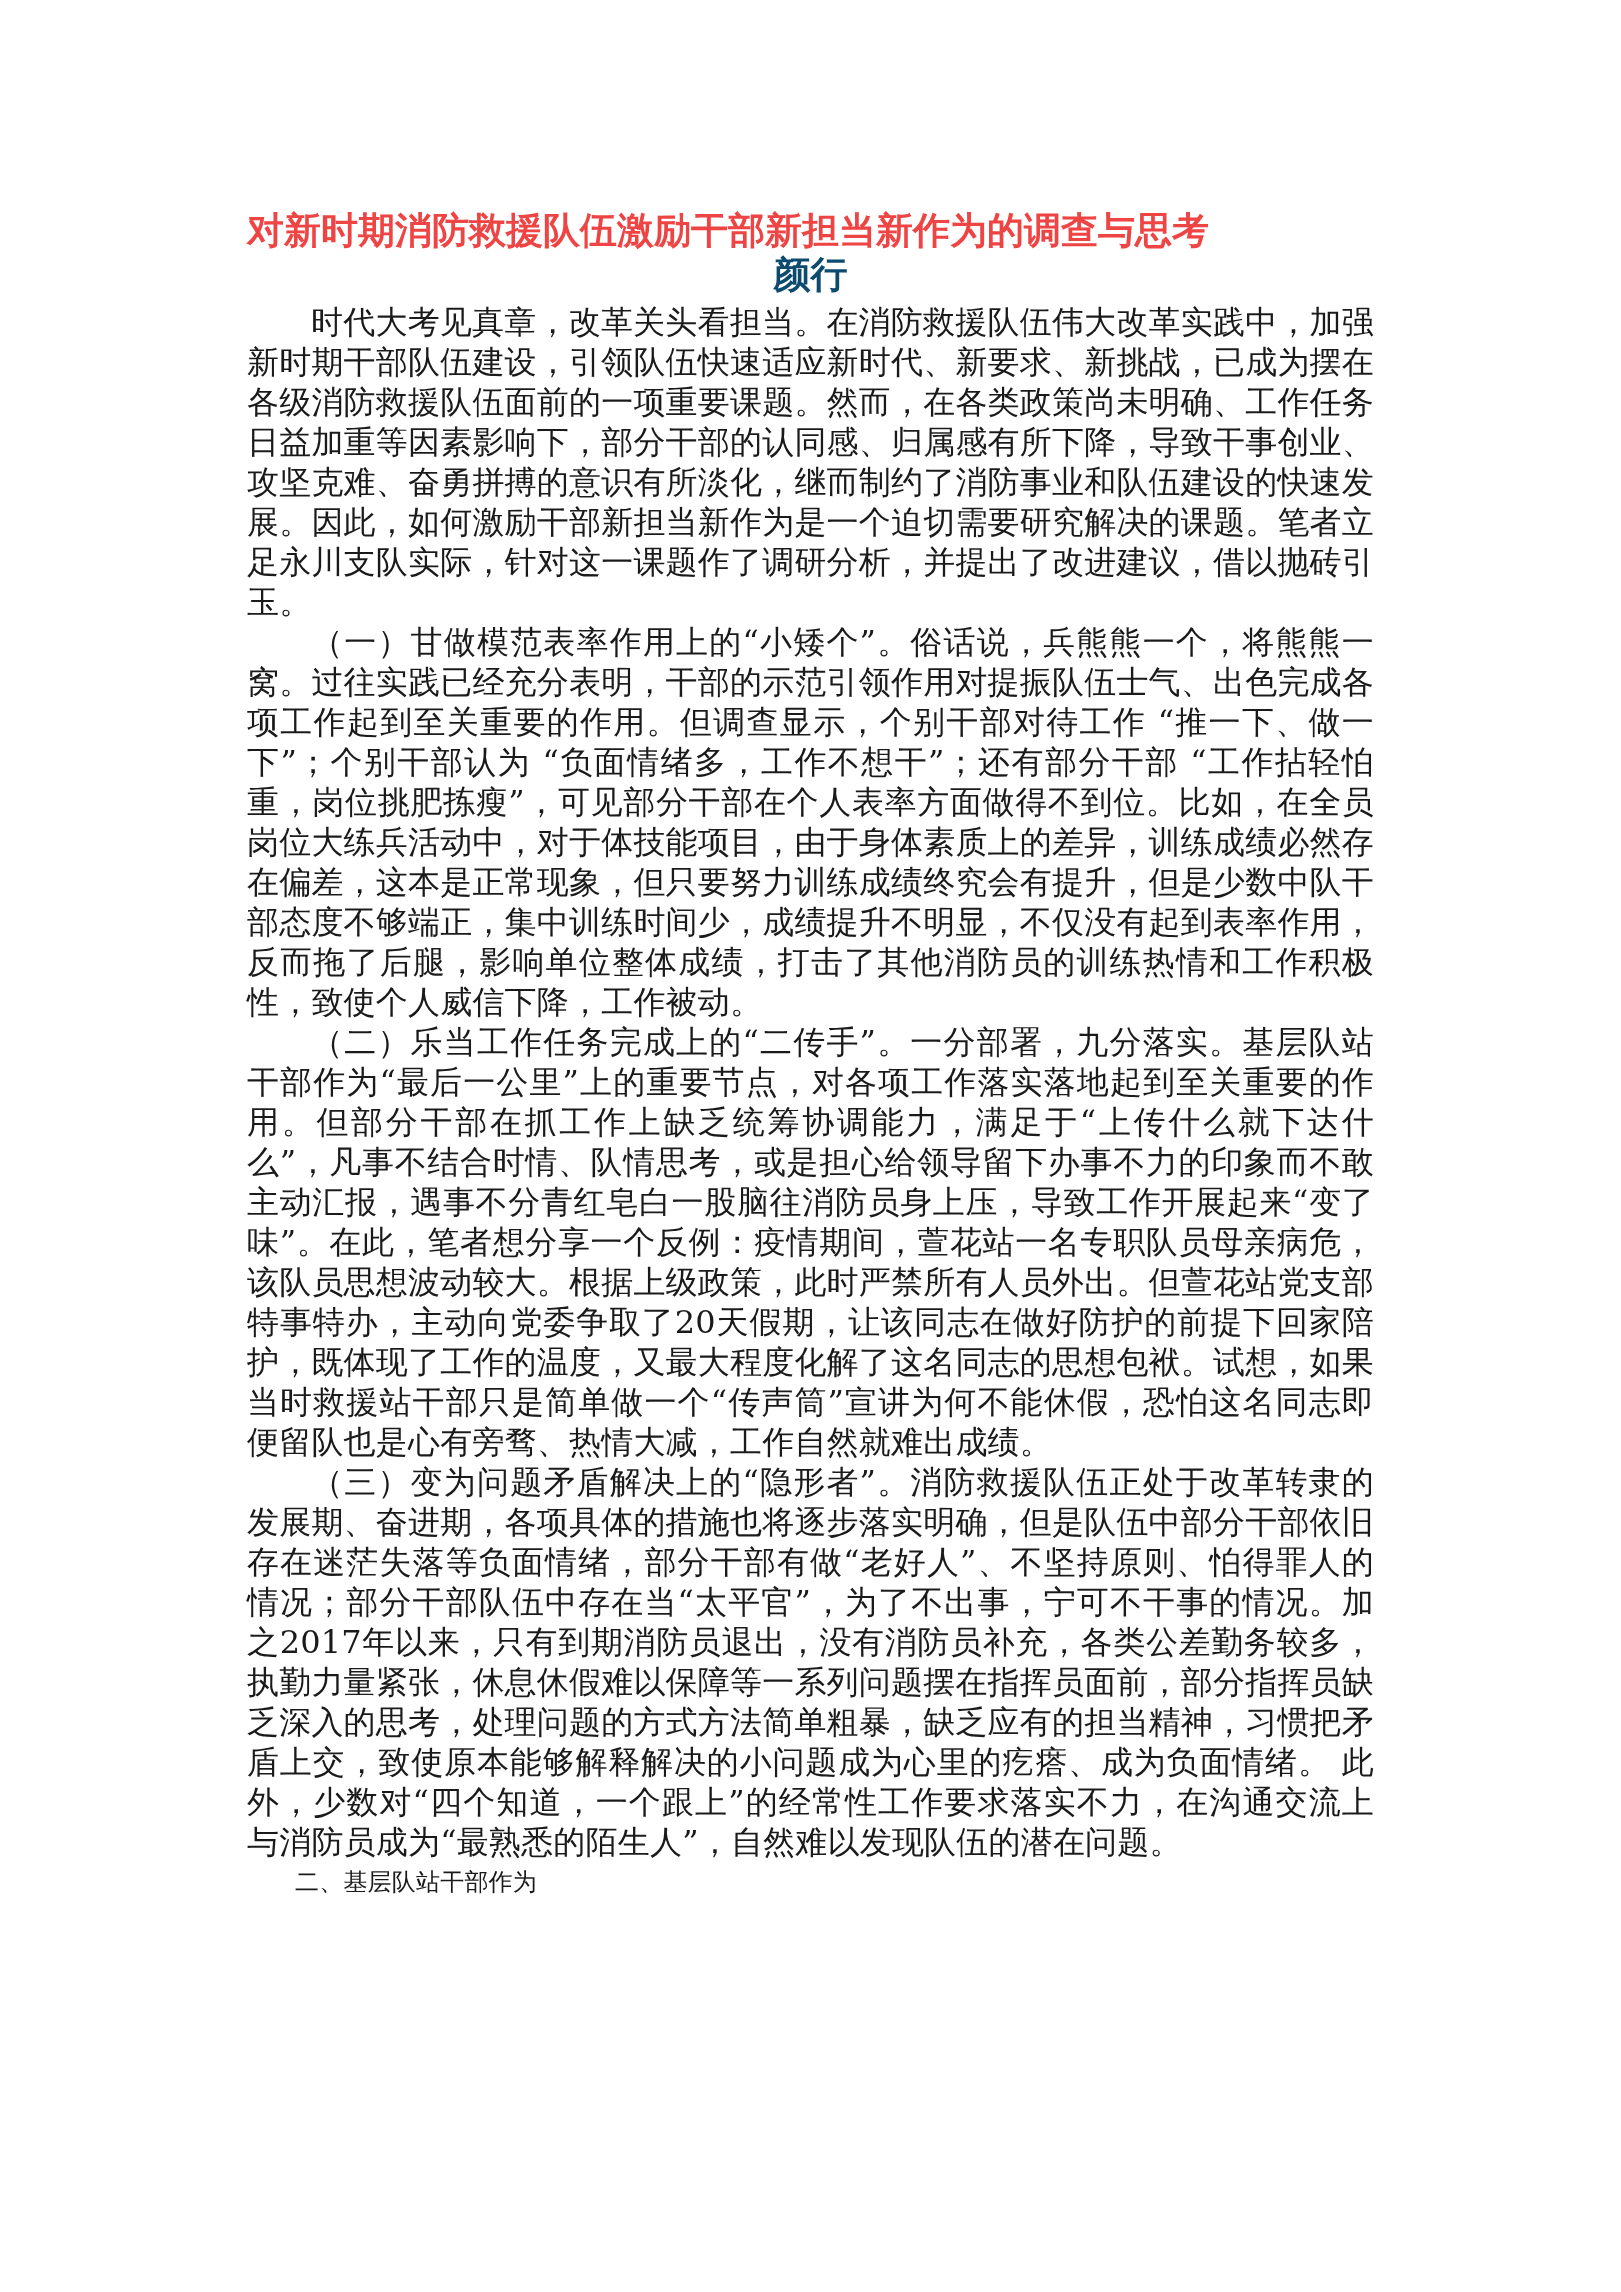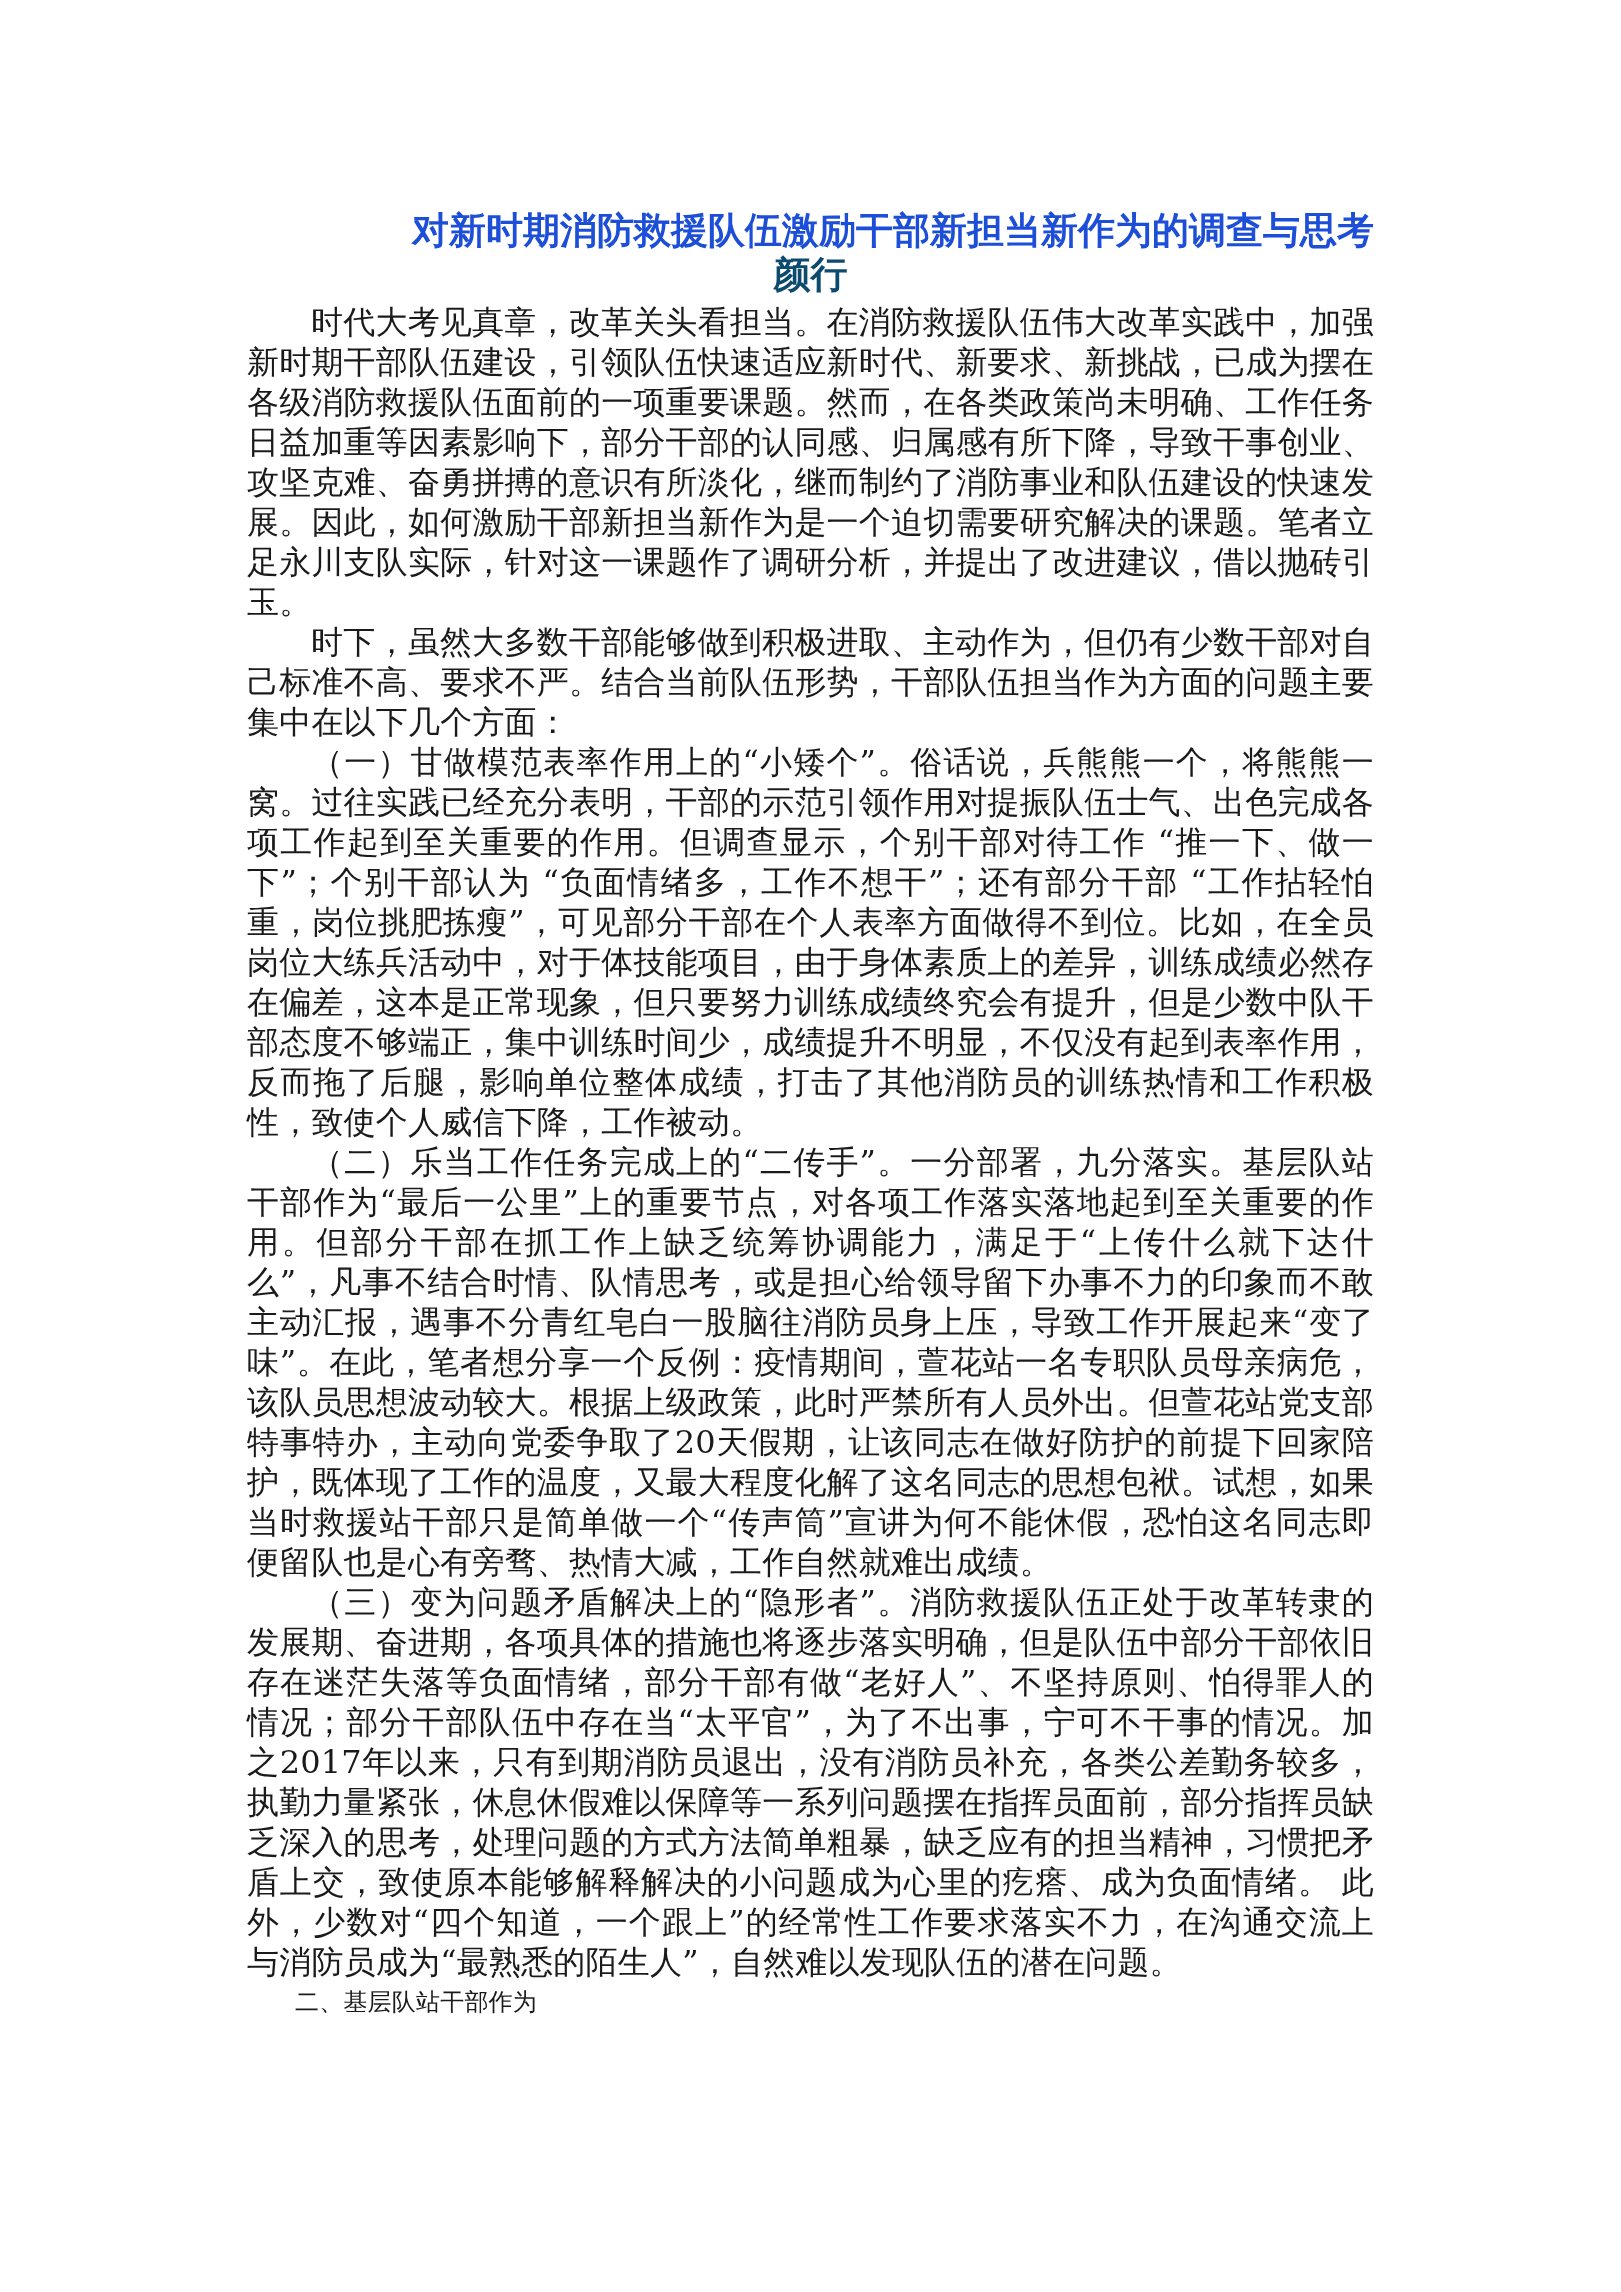--- a/index.html
+++ b/index.html
@@ -16,27 +16,27 @@
       font-family: "DejaVu Serif", "Liberation Serif", serif;
     }
     .page {
       position: absolute;
       left: 247px;
       top: 208px;
       width: 1127px;
     }
     .title {
       margin: 0;
-      text-align: right;
+      text-align: left;
       font-family: "DejaVu Sans", "Liberation Sans", sans-serif;
       font-weight: bold;
       font-size: 37px;
       line-height: 45px;
       letter-spacing: 0px;
-      color: #1d4ed8;
+      color: #ef4444;
     }
     .author {
       margin: 0;
       text-align: center;
       font-family: "DejaVu Sans", "Liberation Sans", sans-serif;
       font-weight: bold;
       font-size: 37px;
       line-height: 43px;
       color: #0c4a6e;
     }
@@ -61,20 +61,19 @@
     }
   </style>
 </head>
 <body>
 
 <div class="page">
   <h1 class="title">对新时期消防救援队伍激励干部新担当新作为的调查与思考</h1>
   <div class="author">颜行</div>
   <div class="body-text">
     <p class="para">时代大考见真章，改革关头看担当。在消防救援队伍伟大改革实践中，加强新时期干部队伍建设，引领队伍快速适应新时代、新要求、新挑战，已成为摆在各级消防救援队伍面前的一项重要课题。然而，在各类政策尚未明确、工作任务日益加重等因素影响下，部分干部的认同感、归属感有所下降，导致干事创业、攻坚克难、奋勇拼搏的意识有所淡化，继而制约了消防事业和队伍建设的快速发展。因此，如何激励干部新担当新作为是一个迫切需要研究解决的课题。笔者立足永川支队实际，针对这一课题作了调研分析，并提出了改进建议，借以抛砖引玉。</p>
-    <p class="para">时下，虽然大多数干部能够做到积极进取、主动作为，但仍有少数干部对自己标准不高、要求不严。结合当前队伍形势，干部队伍担当作为方面的问题主要集中在以下几个方面：</p>
     <p class="para">（一）甘做模范表率作用上的“小矮个”。俗话说，兵熊熊一个，将熊熊一窝。过往实践已经充分表明，干部的示范引领作用对提振队伍士气、出色完成各项工作起到至关重要的作用。但调查显示，个别干部对待工作 “推一下、做一下”；个别干部认为 “负面情绪多，工作不想干”；还有部分干部 “工作拈轻怕重，岗位挑肥拣瘦”，可见部分干部在个人表率方面做得不到位。比如，在全员岗位大练兵活动中，对于体技能项目，由于身体素质上的差异，训练成绩必然存在偏差，这本是正常现象，但只要努力训练成绩终究会有提升，但是少数中队干部态度不够端正，集中训练时间少，成绩提升不明显，不仅没有起到表率作用，反而拖了后腿，影响单位整体成绩，打击了其他消防员的训练热情和工作积极性，致使个人威信下降，工作被动。</p>
     <p class="para">（二）乐当工作任务完成上的“二传手”。一分部署，九分落实。基层队站干部作为“最后一公里”上的重要节点，对各项工作落实落地起到至关重要的作用。但部分干部在抓工作上缺乏统筹协调能力，满足于“上传什么就下达什么”，凡事不结合时情、队情思考，或是担心给领导留下办事不力的印象而不敢主动汇报，遇事不分青红皂白一股脑往消防员身上压，导致工作开展起来“变了味”。在此，笔者想分享一个反例：疫情期间，萱花站一名专职队员母亲病危，该队员思想波动较大。根据上级政策，此时严禁所有人员外出。但萱花站党支部特事特办，主动向党委争取了20天假期，让该同志在做好防护的前提下回家陪护，既体现了工作的温度，又最大程度化解了这名同志的思想包袱。试想，如果当时救援站干部只是简单做一个“传声筒”宣讲为何不能休假，恐怕这名同志即便留队也是心有旁骛、热情大减，工作自然就难出成绩。</p>
     <p class="para">（三）变为问题矛盾解决上的“隐形者”。消防救援队伍正处于改革转隶的发展期、奋进期，各项具体的措施也将逐步落实明确，但是队伍中部分干部依旧存在迷茫失落等负面情绪，部分干部有做“老好人”、不坚持原则、怕得罪人的情况；部分干部队伍中存在当“太平官”，为了不出事，宁可不干事的情况。加之2017年以来，只有到期消防员退出，没有消防员补充，各类公差勤务较多，执勤力量紧张，休息休假难以保障等一系列问题摆在指挥员面前，部分指挥员缺乏深入的思考，处理问题的方式方法简单粗暴，缺乏应有的担当精神，习惯把矛盾上交，致使原本能够解释解决的小问题成为心里的疙瘩、成为负面情绪。 此外，少数对“四个知道，一个跟上”的经常性工作要求落实不力，在沟通交流上与消防员成为“最熟悉的陌生人”，自然难以发现队伍的潜在问题。</p>
     <p class="heading">二、基层队站干部作为</p>
   </div>
 </div>
 
 
 </body></html>

